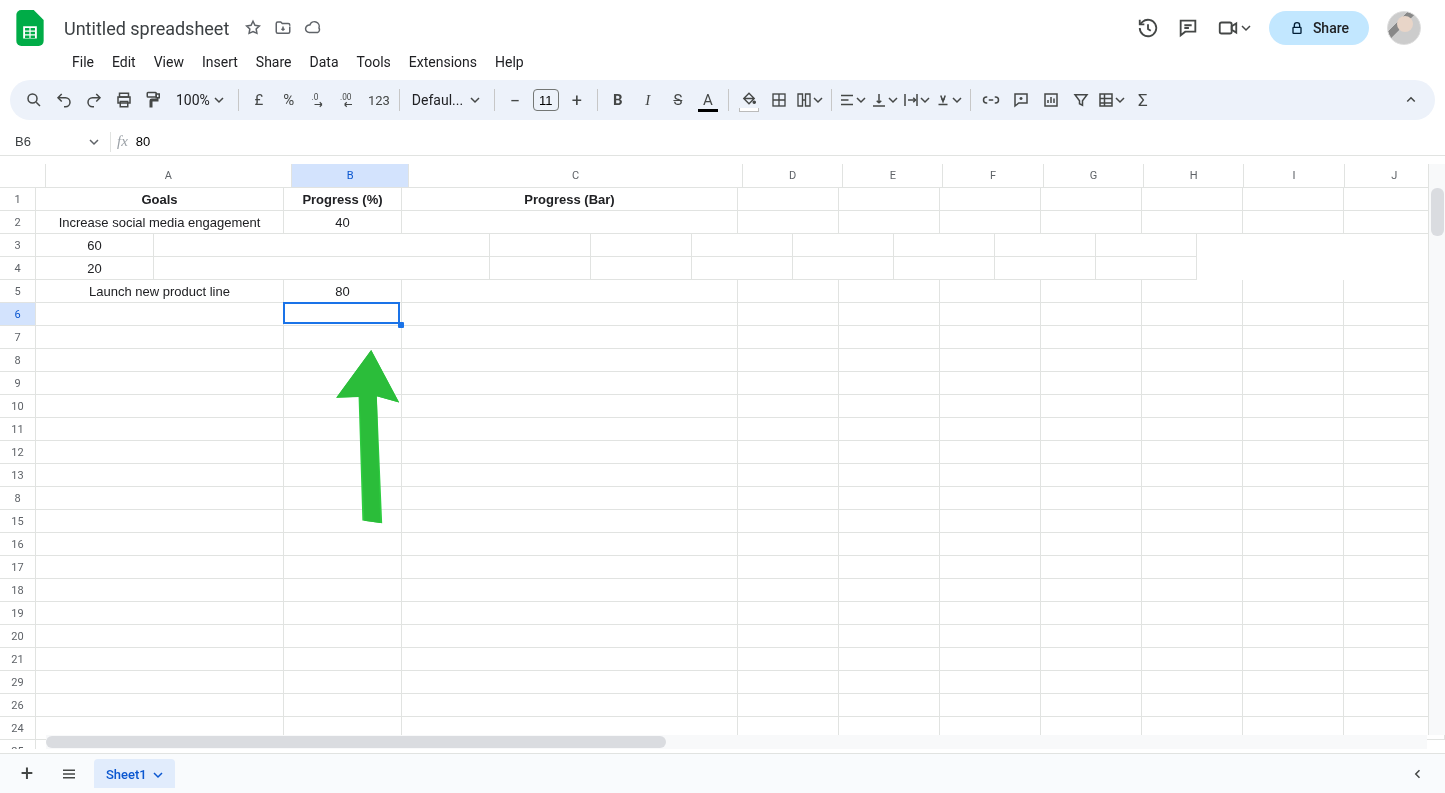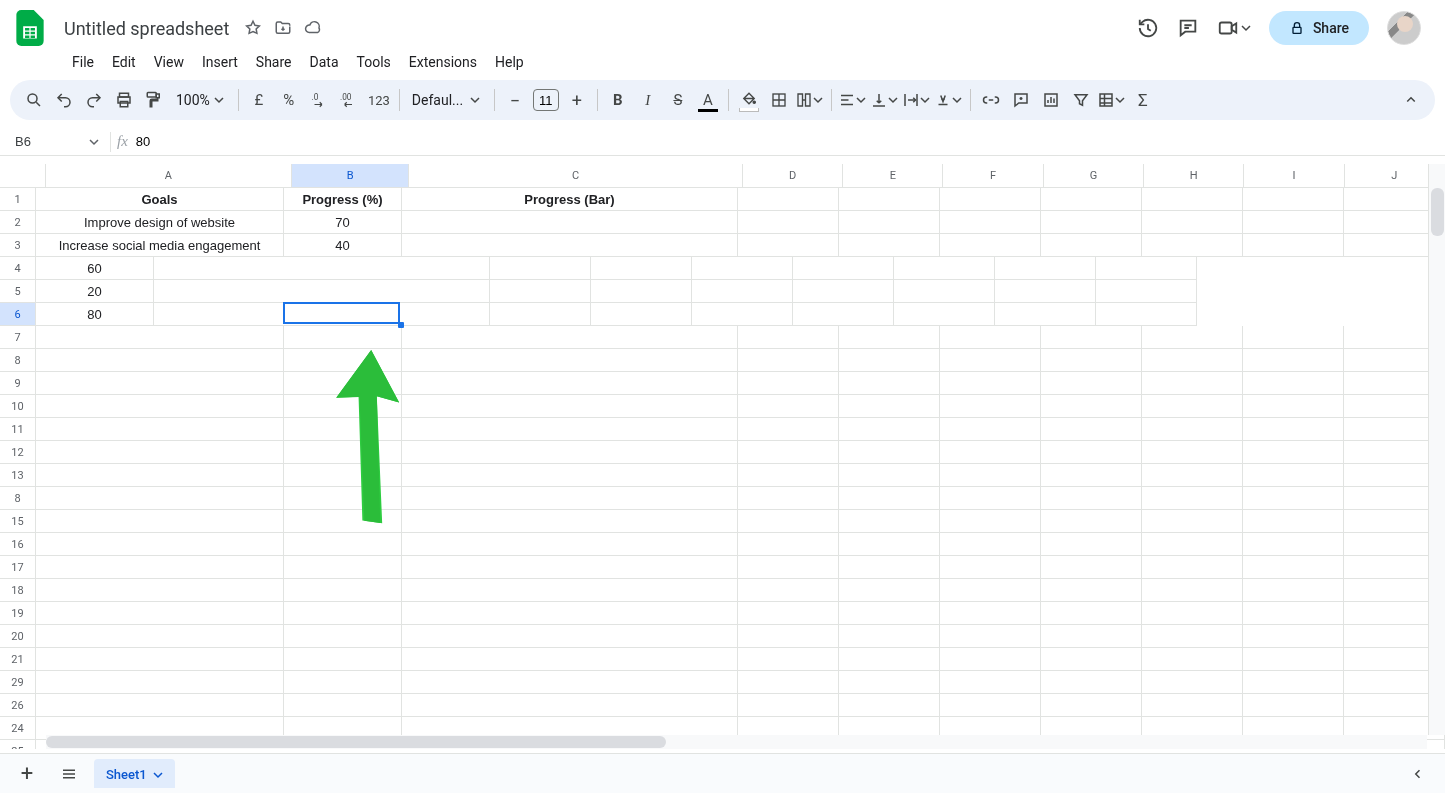--- a/index.html
+++ b/index.html
@@ -410,32 +410,20 @@
           <div class="cell bold center" style="width: 336px;">Progress (Bar)</div>
           <div class="cell" style="width: 101px;"></div>
           <div class="cell" style="width: 101px;"></div>
           <div class="cell" style="width: 101px;"></div>
           <div class="cell" style="width: 101px;"></div>
           <div class="cell" style="width: 101px;"></div>
           <div class="cell" style="width: 101px;"></div>
           <div class="cell" style="width: 101px;"></div>
         </div>
         <div class="cell-row">
-          <div class="cell center" style="width: 248px;">Improve design of website</div>
-          <div class="cell center" style="width: 118px;">70</div>
-          <div class="cell" style="width: 336px;"></div>
-          <div class="cell" style="width: 101px;"></div>
-          <div class="cell" style="width: 101px;"></div>
-          <div class="cell" style="width: 101px;"></div>
-          <div class="cell" style="width: 101px;"></div>
-          <div class="cell" style="width: 101px;"></div>
-          <div class="cell" style="width: 101px;"></div>
-          <div class="cell" style="width: 101px;"></div>
-        </div>
-        <div class="cell-row">
           <div class="cell center" style="width: 248px;">Increase social media engagement</div>
           <div class="cell center" style="width: 118px;">40</div>
           <div class="cell" style="width: 336px;"></div>
           <div class="cell" style="width: 101px;"></div>
           <div class="cell" style="width: 101px;"></div>
           <div class="cell" style="width: 101px;"></div>
           <div class="cell" style="width: 101px;"></div>
           <div class="cell" style="width: 101px;"></div>
           <div class="cell" style="width: 101px;"></div>
           <div class="cell" style="width: 101px;"></div>
@@ -456,20 +444,21 @@
           <div class="cell" style="width: 336px;"></div>
           <div class="cell" style="width: 101px;"></div>
           <div class="cell" style="width: 101px;"></div>
           <div class="cell" style="width: 101px;"></div>
           <div class="cell" style="width: 101px;"></div>
           <div class="cell" style="width: 101px;"></div>
           <div class="cell" style="width: 101px;"></div>
           <div class="cell" style="width: 101px;"></div>
         </div>
         <div class="cell-row">
+          <div class="cell center" style="width: 248px;">Launch new product line</div>
           <div class="cell center" style="width: 118px;">80</div>
           <div class="cell" style="width: 336px;"></div>
           <div class="cell" style="width: 101px;"></div>
           <div class="cell" style="width: 101px;"></div>
           <div class="cell" style="width: 101px;"></div>
           <div class="cell" style="width: 101px;"></div>
           <div class="cell" style="width: 101px;"></div>
           <div class="cell" style="width: 101px;"></div>
           <div class="cell" style="width: 101px;"></div>
         </div>

